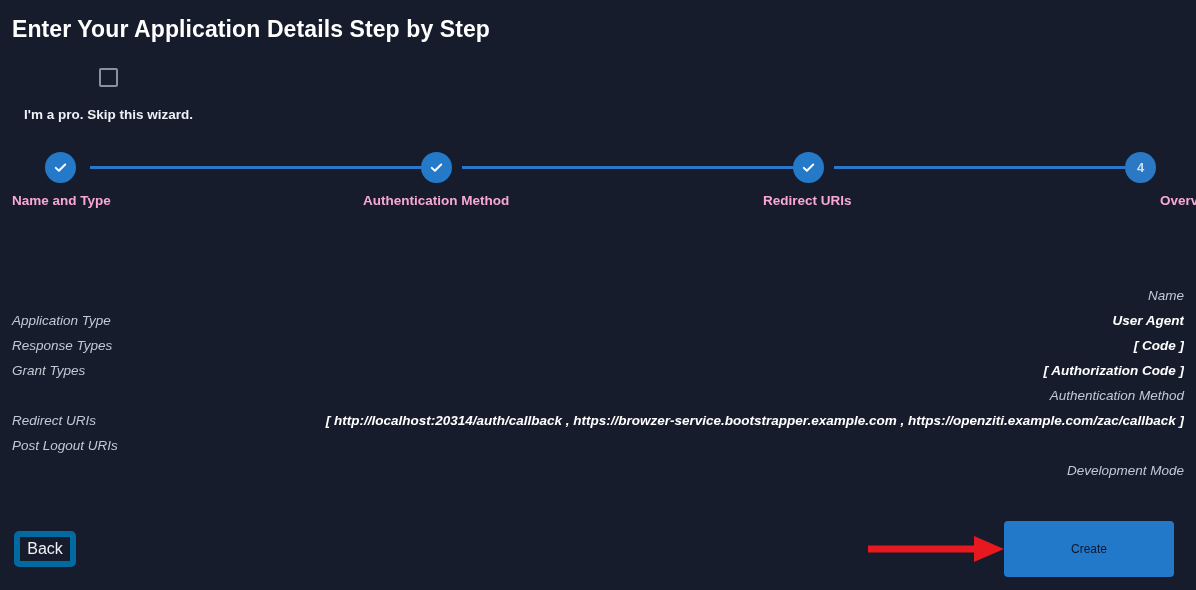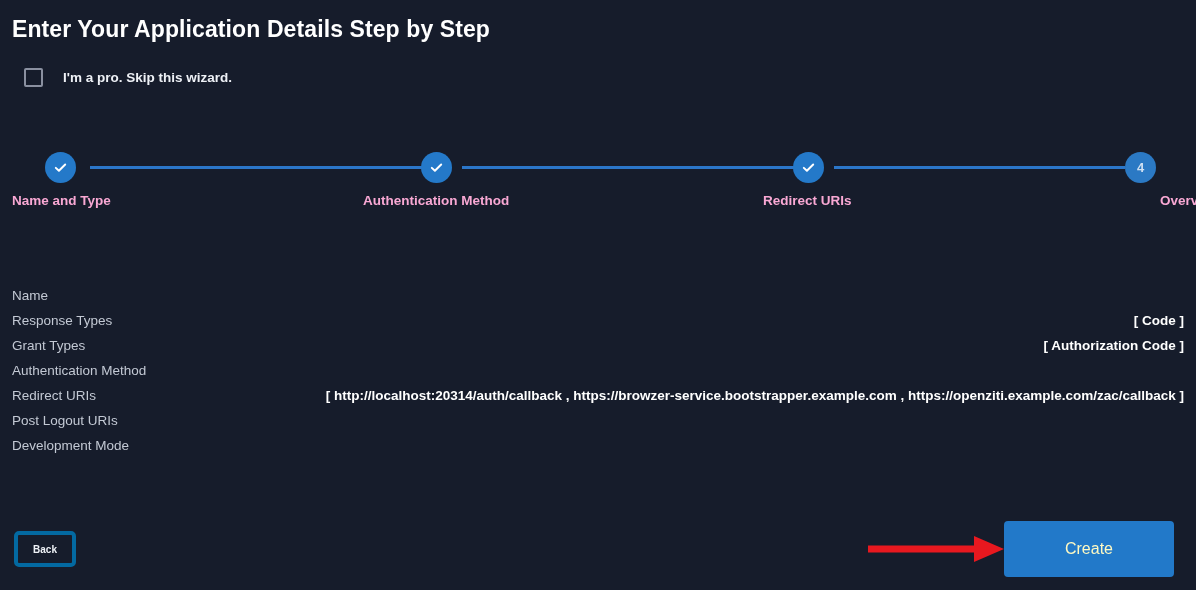--- a/index.html
+++ b/index.html
@@ -37,20 +37,21 @@
   }
 
   
   .skip-row {
     position: absolute;
     left: 24px;
     top: 68px;
     display: flex;
     align-items: center;
     gap: 20px;
+    flex-direction: column;
   }
   .checkbox {
     width: 19px;
     height: 19px;
     border: 2px solid #8a90a0;
     border-radius: 2px;
     background: transparent;
     cursor: pointer;
     flex: 0 0 auto;
   }
@@ -133,23 +134,24 @@
   
   .summary {
     position: absolute;
     left: 12px;
     top: 288px;
     width: 1172px;
   }
   .summary-row {
     display: flex;
     align-items: baseline;
-    justify-content: space-between;
+    justify-content: flex-end;
     height: 25px;
     white-space: nowrap;
+    font-style: italic;
   }
   .summary-key {
     font-size: 13.5px;
     font-weight: 400;
     color: #c3c9d4;
     flex: 0 0 auto;
   }
   .summary-val {
     font-size: 13.5px;
     font-weight: 700;
@@ -160,41 +162,41 @@
     text-overflow: clip;
   }
 
   
   .btn-back {
     position: absolute;
     left: 14px;
     top: 531px;
     width: 62px;
     height: 36px;
-    border: 4px solid #0369a1;
+    border: 6px solid #0369a1;
     border-radius: 5px;
     background: transparent;
     color: #eef1f6;
     font-family: "Liberation Sans", sans-serif;
-    font-size: 10px;
-    font-weight: 700;
+    font-size: 16px;
+    font-weight: 400;
     cursor: pointer;
   }
   .btn-create {
     position: absolute;
     left: 1004px;
     top: 521px;
     width: 170px;
     height: 56px;
     border: none;
     border-radius: 4px;
     background: #2279c9;
-    color: #fef9c3;
+    color: #0f172a;
     font-family: "Liberation Sans", sans-serif;
-    font-size: 16px;
+    font-size: 12px;
     font-weight: 400;
     cursor: pointer;
   }
 
   
   .arrow-annotation {
     position: absolute;
     left: 868px;
     top: 533px;
     width: 162px;
@@ -253,20 +255,24 @@
     </div>
   </div>
 
 
   <div class="summary">
 
     <div class="summary-row">
       <span class="summary-key">Name</span>
     </div>
 
+    <div class="summary-row">
+      <span class="summary-key">Application Type</span>
+      <span class="summary-val">User Agent</span>
+    </div>
 
     <div class="summary-row">
       <span class="summary-key">Response Types</span>
       <span class="summary-val">[ Code ]</span>
     </div>
 
     <div class="summary-row">
       <span class="summary-key">Grant Types</span>
       <span class="summary-val">[ Authorization Code ]</span>
     </div>

